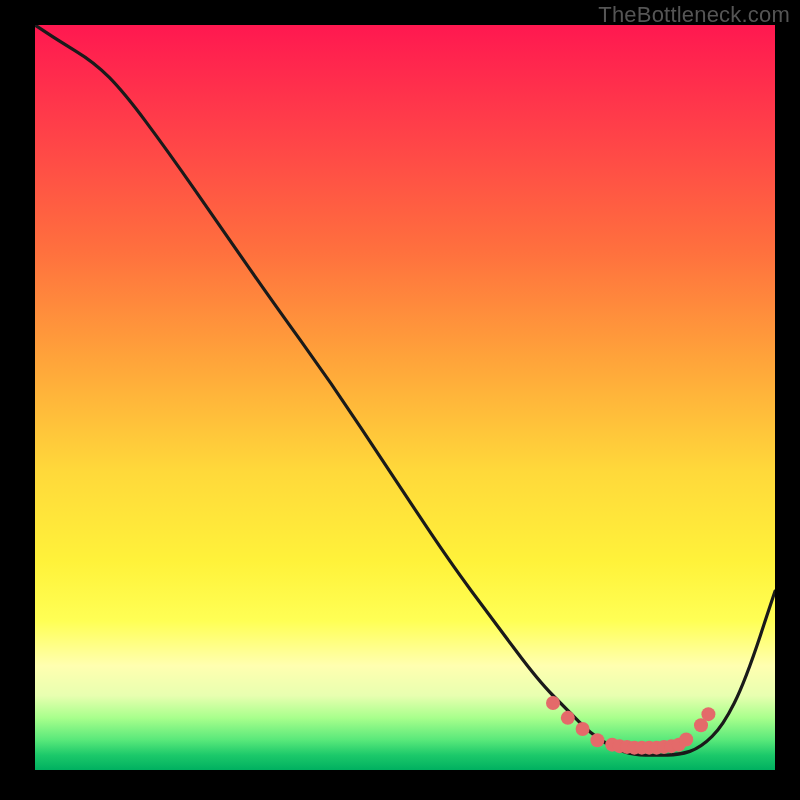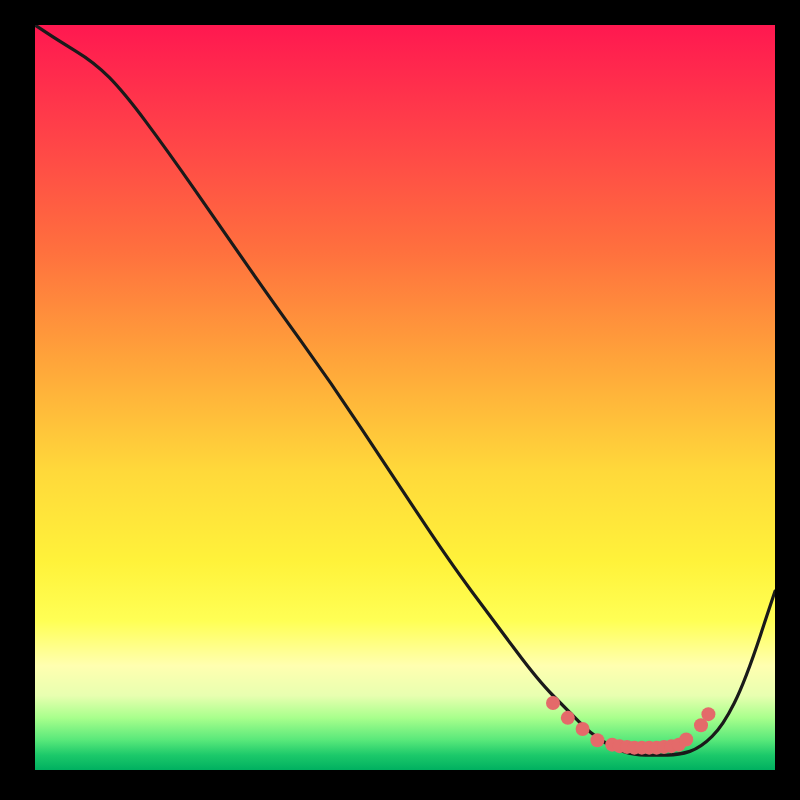--- a/index.html
+++ b/index.html
@@ -68,20 +68,21 @@
   }
   .marker {
     fill: #e46a6a;
     stroke: none;
   }
 </style>
 </head>
 <body>
 
 <div class="container">
+  <div class="watermark">TheBottleneck.com</div>
 
   <div class="plot">
     <svg class="curve" viewBox="0 0 740 745" preserveAspectRatio="none">
       <path d="M 0 0 Q 0 0 11.1 7.449999999999989 Q 22.2 14.899999999999977 40.7 26.07499999999999 Q 59.2 37.25 74 52.14999999999998 Q 88.8 67.04999999999995 111 96.84999999999997 Q 133.2 126.64999999999998 159.1 163.89999999999998 Q 185 201.14999999999998 210.9 238.39999999999998 Q 236.8 275.65 266.4 316.625 Q 296 357.59999999999997 325.6 402.29999999999995 Q 355.2 447 384.8 491.7 Q 414.40000000000003 536.4 436.6 566.2 Q 458.8 596 481 625.8 Q 503.20000000000005 655.6 518 670.5 Q 532.8 685.4 543.9 696.575 Q 555 707.75 566.1 715.2 Q 577.2 722.65 588.3000000000001 726.375 Q 599.4000000000001 730.1 610.5 730.1 Q 621.6 730.1 632.7 730.1 Q 643.8 730.1 654.9 726.375 Q 666 722.65 677.1 711.4749999999999 Q 688.2 700.3 699.3 677.95 Q 710.4 655.6 725.2 610.9000000000001 T 740 566.2"></path>
       <g>
           <circle class="marker" cx="518" cy="677.95" r="7"></circle>
           <circle class="marker" cx="532.8" cy="692.85" r="7"></circle>
           <circle class="marker" cx="547.6" cy="704.025" r="7"></circle>
           <circle class="marker" cx="562.4" cy="715.2" r="7"></circle>
           <circle class="marker" cx="577.2" cy="719.67" r="7"></circle>

